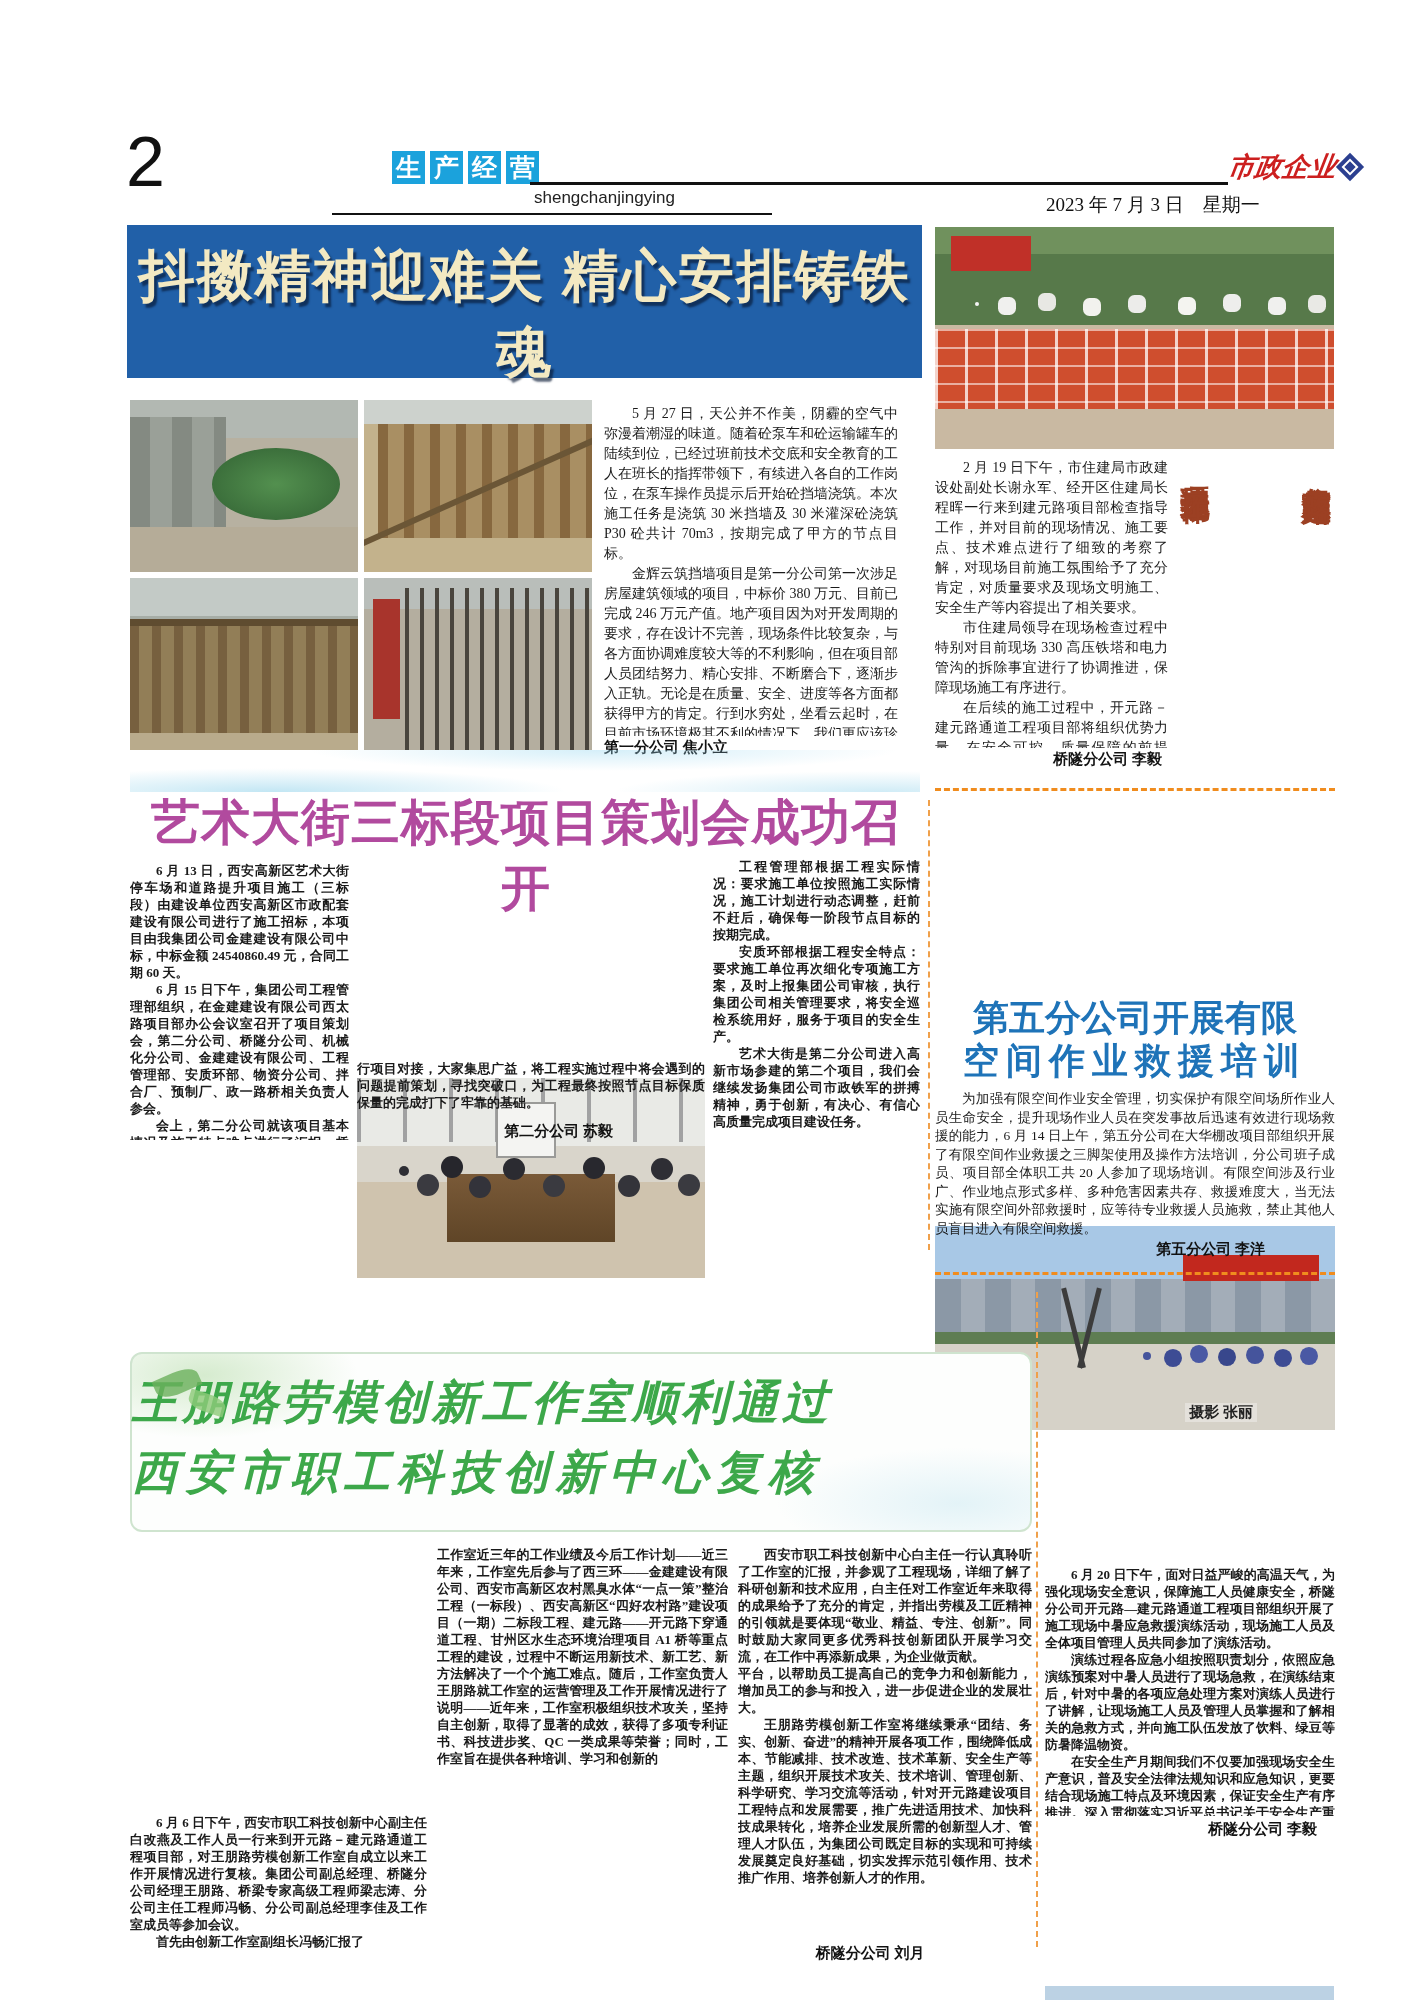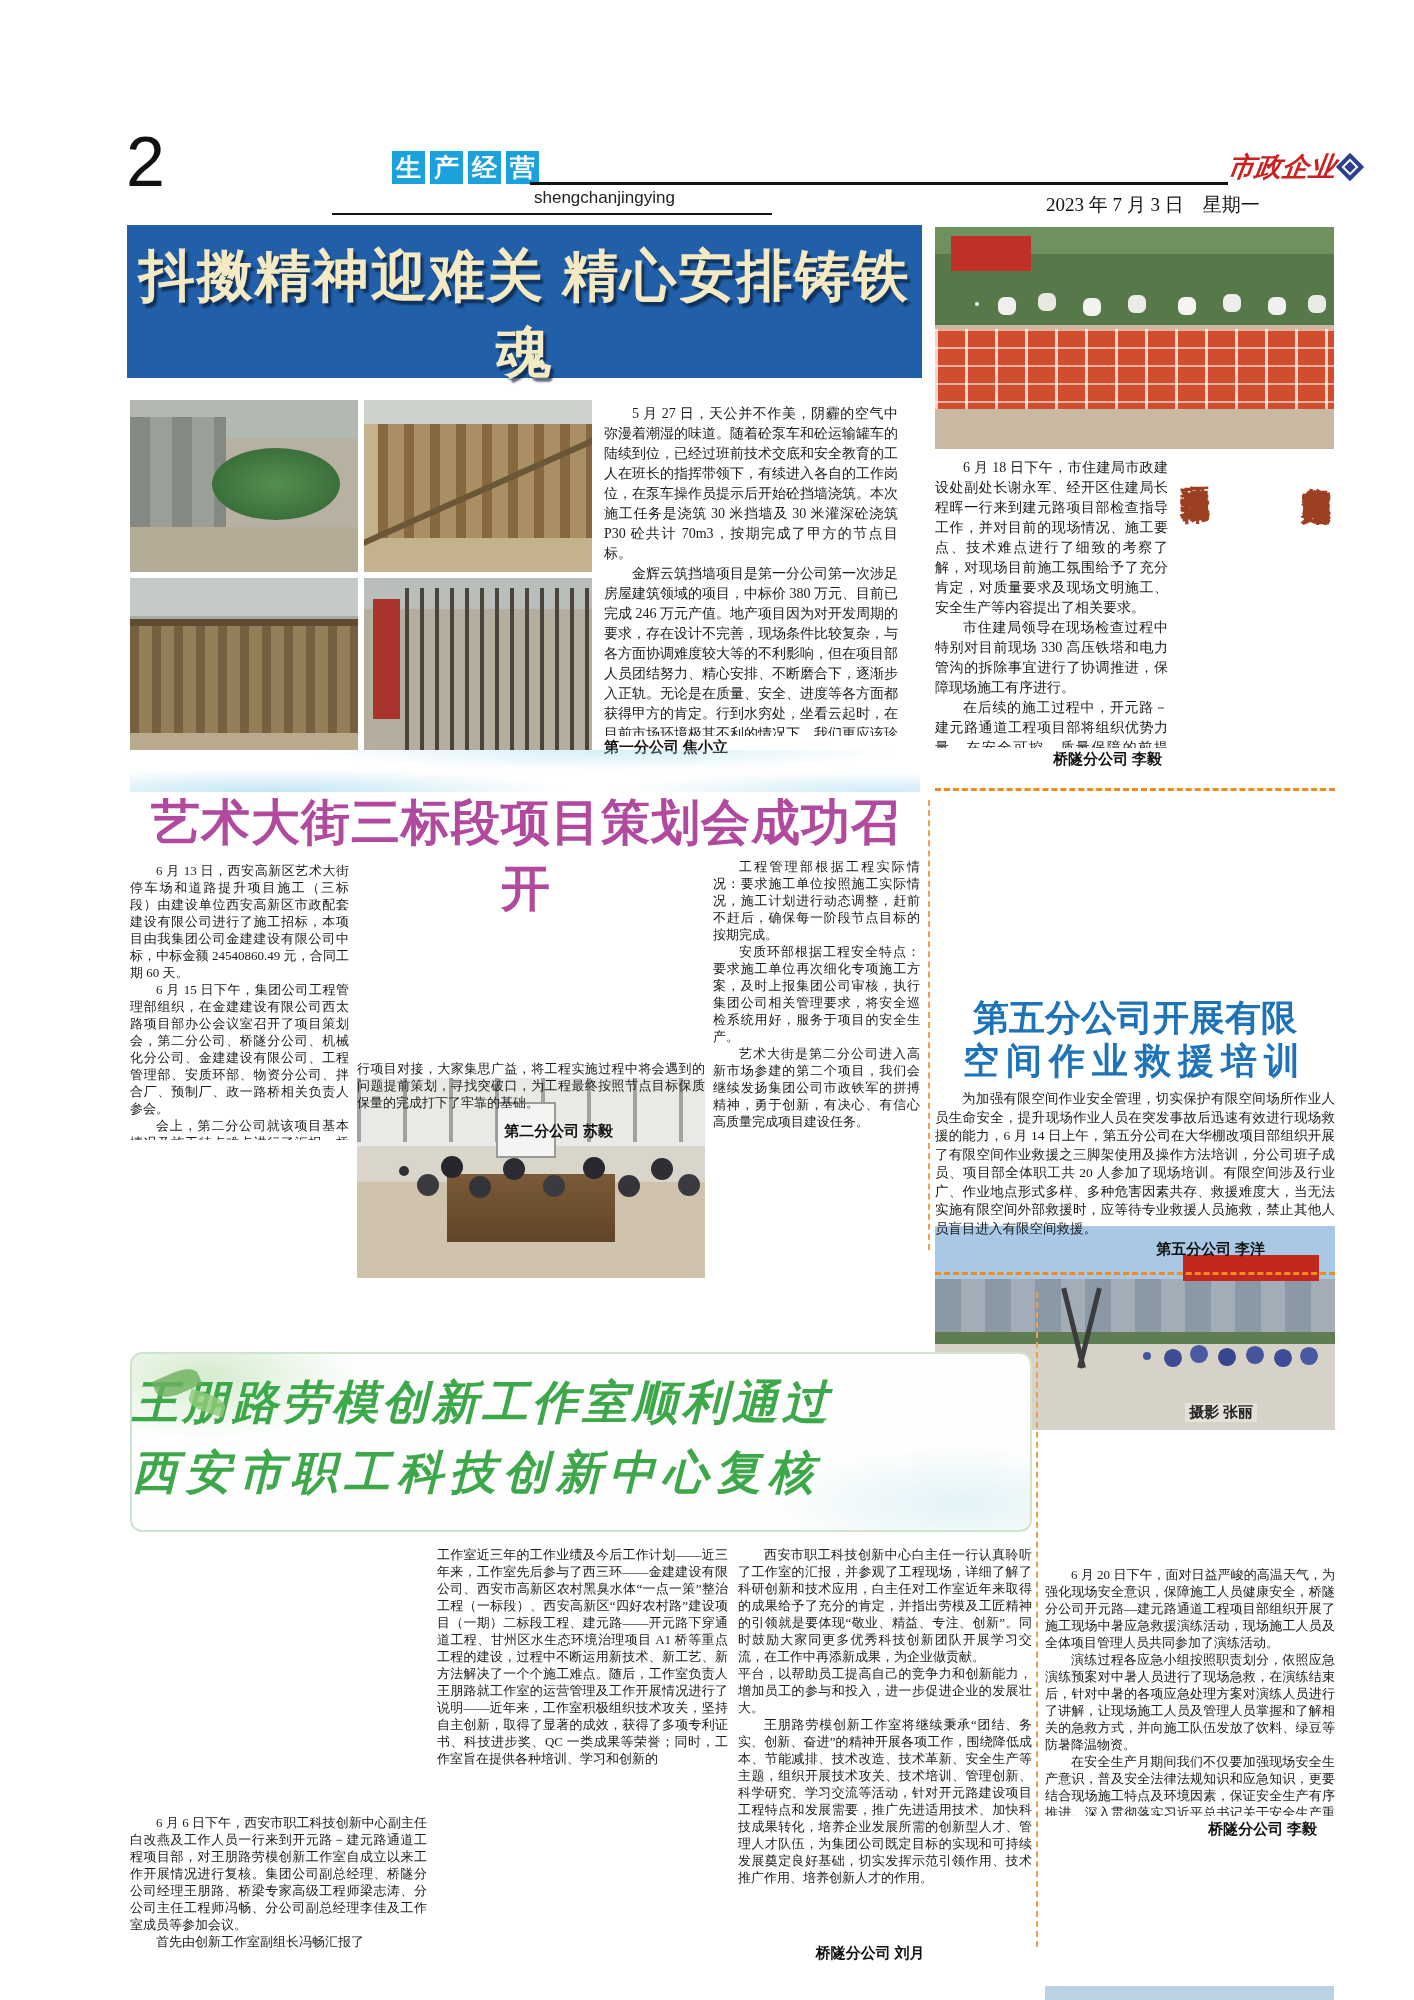--- a/index.html
+++ b/index.html
@@ -17,21 +17,21 @@
   #rule-b{left:332px;top:213px;width:440px;height:2px;}
   #masthead{left:1228px;top:146px;width:110px;height:42px;display:flex;align-items:center;gap:4px;background:#fff;}
   #masthead .logo-text{font-size:27px;font-weight:bold;font-style:italic;color:#cc1f1f;white-space:nowrap;
                        font-family:"Liberation Serif",serif;transform:skewX(-8deg);}
   .diamond{width:20px;height:20px;background:#2b3f90;transform:rotate(45deg);position:relative;flex:0 0 auto;}
   .diamond::after{content:"";position:absolute;left:4px;top:4px;right:4px;bottom:4px;border:2px solid #fff;}
   #date-line{left:1046px;top:192px;font-size:19px;color:#111;}
   
   .body-txt{font-size:14px;line-height:20px;text-align:justify;overflow:hidden;}
   .body-txt p{margin:0;text-indent:2em;}
-  .body-sm{font-size:13px;line-height:17px;text-align:justify;overflow:hidden;}
+  .body-sm{font-size:13px;line-height:17px;text-align:justify;overflow:hidden;font-weight:bold;}
   .body-sm p{margin:0;text-indent:2em;}
   .byline{font-weight:bold;font-size:15px;color:#111;}
   
   #a1-box{left:127px;top:225px;width:795px;height:153px;background:#2160a8;}
   #a1-title{width:100%;text-align:center;margin-top:14px;font-family:"Liberation Sans",sans-serif;
             font-weight:bold;font-size:56px;letter-spacing:2px;color:#f3e9c2;
             text-shadow:3px 4px 2px rgba(8,24,52,.65);}
   #a1-subtitle{width:100%;text-align:center;margin-top:8px;font-size:33px;font-weight:bold;color:#ffffff;
                padding-left:90px;box-sizing:border-box;letter-spacing:2px;}
   #a1-photos{left:130px;top:400px;width:462px;height:350px;display:grid;
@@ -179,21 +179,21 @@
     <p>金辉云筑挡墙项目是第一分公司第一次涉足房屋建筑领域的项目，中标价 380 万元、目前已完成 246 万元产值。地产项目因为对开发周期的要求，存在设计不完善，现场条件比较复杂，与各方面协调难度较大等的不利影响，但在项目部人员团结努力、精心安排、不断磨合下，逐渐步入正轨。无论是在质量、安全、进度等各方面都获得甲方的肯定。行到水穷处，坐看云起时，在目前市场环境极其不利的情况下，我们更应该珍惜机会，抖擞精神，坚定信念，迎难而上，为集团公司在房地项目领域的经营发展积累经验、铺好基石。</p>
   </div>
   <div class="abs byline" id="a1-byline">第一分公司 焦小立</div>
 
   <div class="abs ph" id="ph-a2" style="left:935px;top:227px;width:399px;height:222px;">
     <div class="sign"></div>
     <div class="people"></div>
     <div class="fence"></div>
   </div>
   <div class="abs body-txt" id="a2-text">
-    <p>6 月 18 日下午，市住建局市政建设处副处长谢永军、经开区住建局长程晖一行来到建元路项目部检查指导工作，并对目前的现场情况、施工要点、技术难点进行了细致的考察了解，对现场目前施工氛围给予了充分肯定，对质量要求及现场文明施工、安全生产等内容提出了相关要求。</p>
+    <p>2 月 19 日下午，市住建局市政建设处副处长谢永军、经开区住建局长程晖一行来到建元路项目部检查指导工作，并对目前的现场情况、施工要点、技术难点进行了细致的考察了解，对现场目前施工氛围给予了充分肯定，对质量要求及现场文明施工、安全生产等内容提出了相关要求。</p>
     <p>市住建局领导在现场检查过程中特别对目前现场 330 高压铁塔和电力管沟的拆除事宜进行了协调推进，保障现场施工有序进行。</p>
     <p>在后续的施工过程中，开元路－建元路通道工程项目部将组织优势力量，在安全可控、质量保障的前提下，以更好的标准推进施工进度，保证现场安全文明施工，展现市政集团铁军风采。</p>
   </div>
   <div class="abs byline" id="a2-byline">桥隧分公司 李毅</div>
   <div class="abs" id="a2-vtitle">
     <span>市住建局领导莅临建元路</span>
     <span>项目调查指导现场工作</span>
   </div>
   <div class="abs sep-h" id="sep-1"></div>
   <div class="abs sep-v" id="sep-v1"></div>

